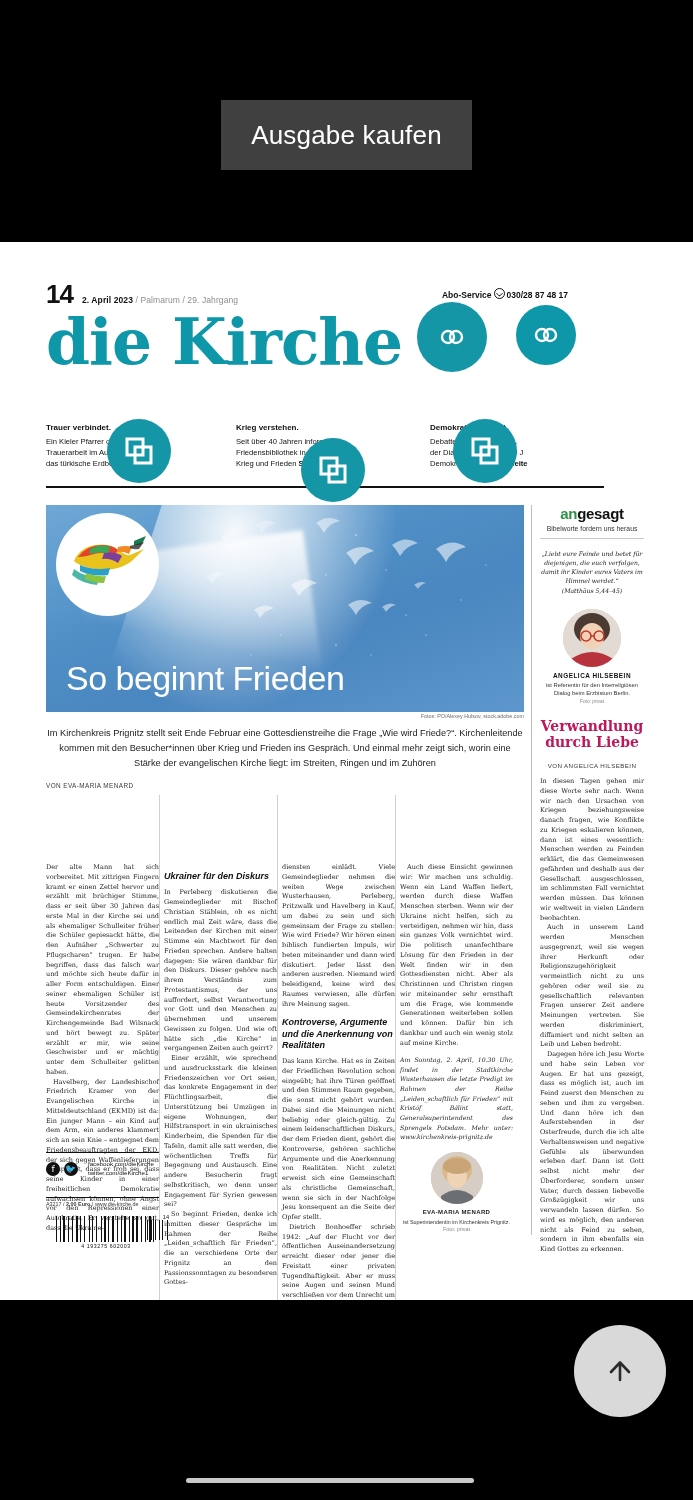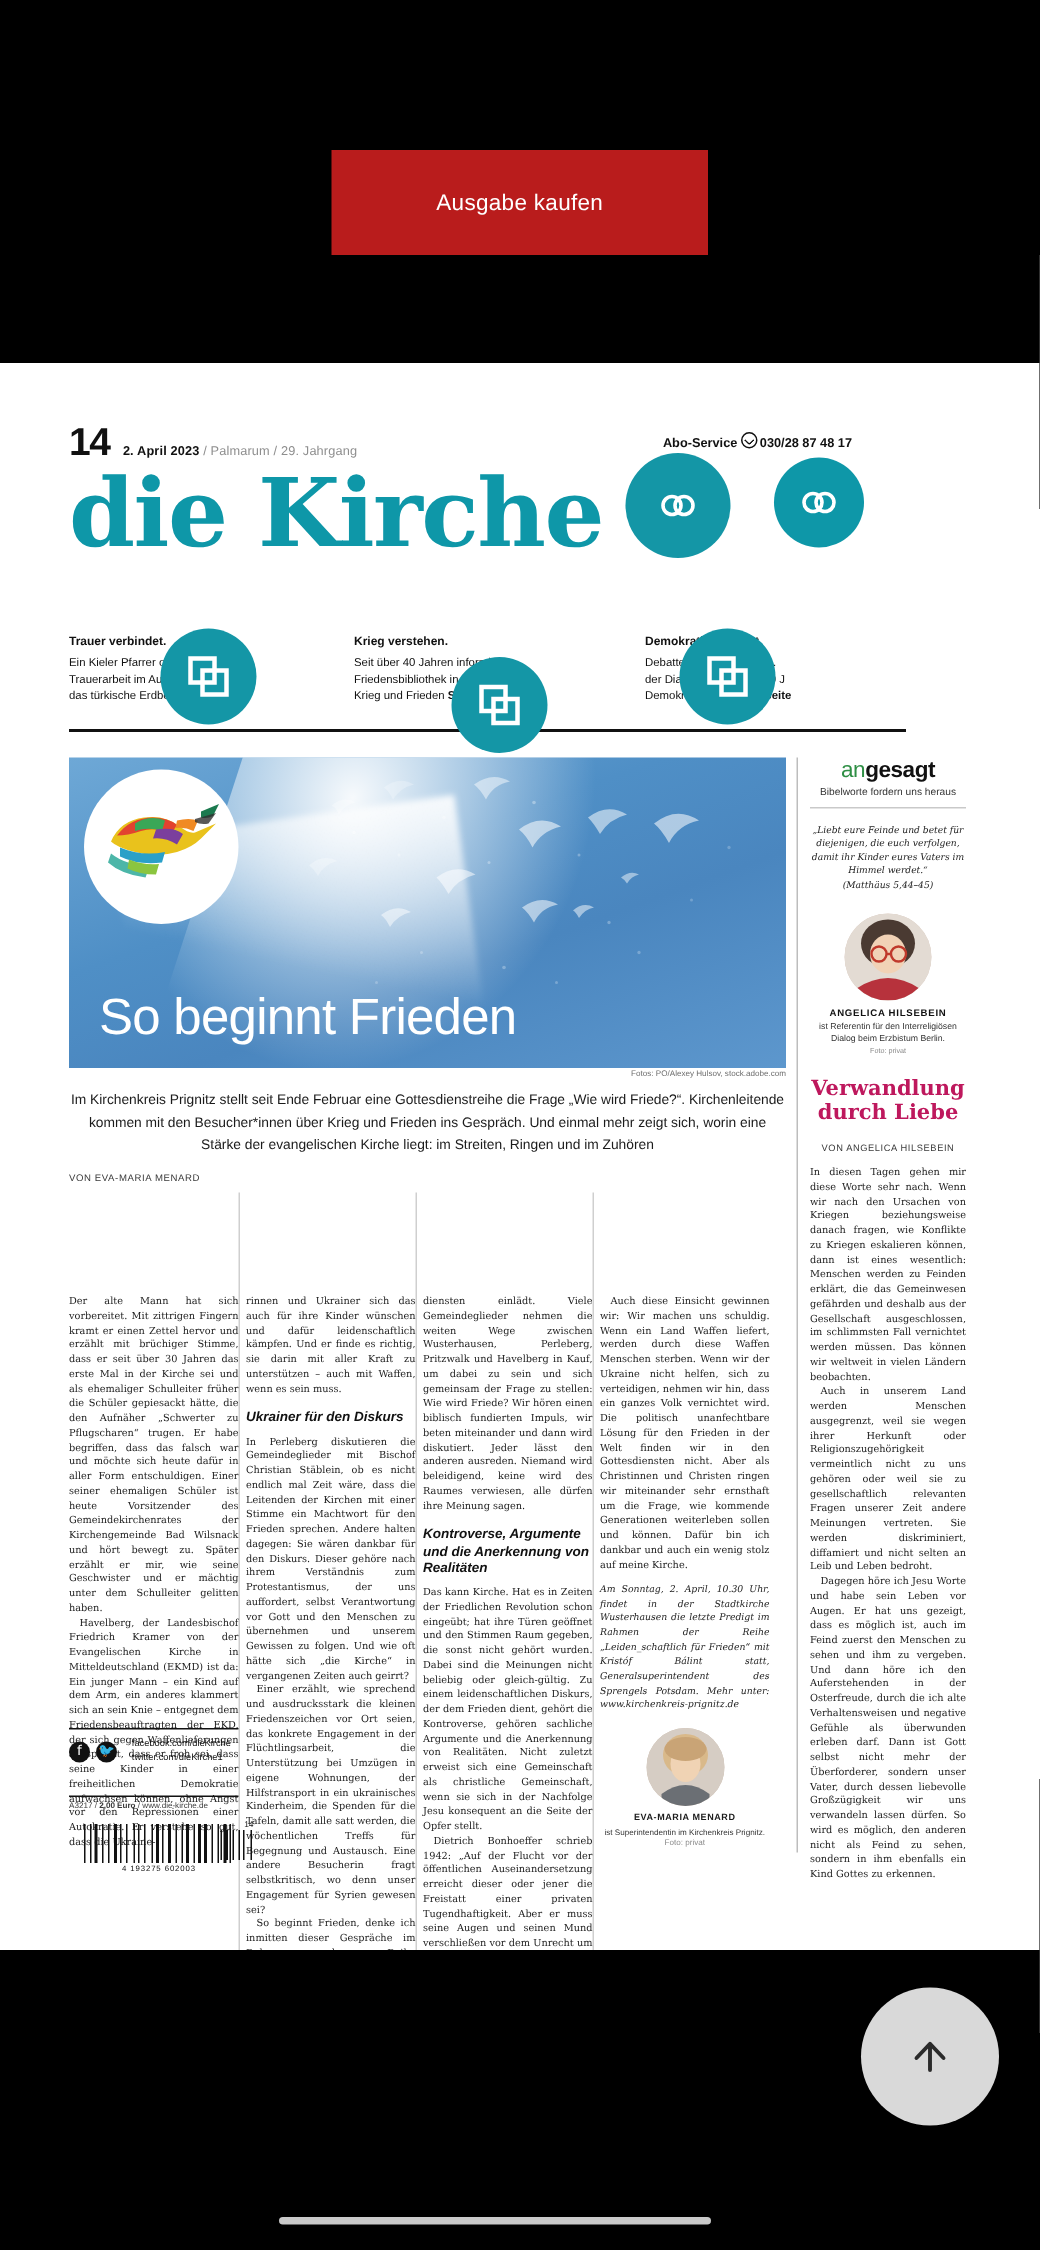--- a/index.html
+++ b/index.html
@@ -1,22 +1,22 @@
 <!DOCTYPE html>
 <html><head>
 <meta charset="utf-8">
 <style>
   html,body{margin:0;padding:0;background:#000;}
   body{width:693px;height:1500px;position:relative;overflow:hidden;
        font-family:"Liberation Sans",sans-serif;}
 
   
   #top-black{position:absolute;left:0;top:0;width:693px;height:242px;background:#000;}
-  #buy-btn{position:absolute;left:221px;top:100px;width:251px;height:70px;background:#b91c1c;
-           color:#fff;font-size:15px;display:flex;align-items:center;justify-content:center;
+  #buy-btn{position:absolute;left:221px;top:100px;width:251px;height:70px;background:#404040;
+           color:#fff;font-size:26px;display:flex;align-items:center;justify-content:center;
            border:0;cursor:pointer;font-family:"Liberation Sans",sans-serif;letter-spacing:.2px;}
 
   
   #sheet{position:absolute;left:0;top:242px;width:693px;height:1058px;background:#fff;overflow:hidden;}
 
   
   #masthead{position:absolute;left:46px;top:40px;width:600px;}
   .mh-line{display:flex;align-items:flex-end;}
   #issue-no{font-size:26px;font-weight:bold;color:#111;line-height:.95;letter-spacing:-1px;}
   #issue-meta{margin-left:9px;font-size:8.5px;color:#111;padding-bottom:2px;letter-spacing:.1px;}
@@ -99,21 +99,21 @@
   #mini-barcode{position:absolute;left:147px;top:972px;width:22px;}
   #mini-barcode .mb-lbl{font-size:5.6px;text-align:right;color:#111;}
   #mini-barcode .mb{height:20px;display:flex;gap:1px;}
   #mini-barcode .mb i{display:block;width:1px;height:20px;background:#111;}
 
   
   #sideline{position:absolute;left:531px;top:263px;width:1px;height:730px;background:#bdbdbd;}
   #sidebar{position:absolute;left:540px;top:263px;width:104px;}
   #ang-title{font-size:15px;color:#111;text-align:center;letter-spacing:-.3px;
              font-family:"Liberation Sans",sans-serif;}
-  #ang-title .lt{color:#2f8f45;font-weight:normal;}
+  #ang-title .lt{color:#2f8f45;font-weight:bold;}
   #ang-title .dk{font-weight:bold;color:#111;}
   #ang-sub{font-size:6.8px;color:#333;text-align:center;margin-top:3px;
            padding-bottom:6px;border-bottom:1px solid #c9c9c9;}
   #ang-verse{font-family:"DejaVu Serif",serif;font-style:italic;font-size:6.1px;line-height:1.5;
              text-align:center;color:#1c1c1c;margin-top:10px;}
   #ang-verse .ref{font-style:italic;}
   #ang-photo{width:58px;height:58px;border-radius:50%;margin:14px auto 0 auto;overflow:hidden;
              position:relative;background:#d9c7bb;}
   #ang-name{font-size:6.4px;font-weight:bold;letter-spacing:.5px;text-align:center;margin-top:5px;color:#111;}
   #ang-role{font-size:5.8px;text-align:center;color:#333;line-height:1.4;margin-top:2px;}
@@ -245,21 +245,20 @@
   <div class="colrule" style="left:159px"></div>
   <div class="colrule" style="left:277px"></div>
   <div class="colrule" style="left:395px"></div>
 
   <div class="col" id="c1">
     <p class="noind">Der alte Mann hat sich vorbereitet. Mit zittrigen Fingern kramt er einen Zettel hervor und erzählt mit brüchiger Stimme, dass er seit über 30 Jahren das erste Mal in der Kirche sei und als ehemaliger Schulleiter früher die Schüler gepiesackt hätte, die den Aufnäher „Schwerter zu Pflugscharen“ trugen. Er habe begriffen, dass das falsch war und möchte sich heute dafür in aller Form entschuldigen. Einer seiner ehemaligen Schüler ist heute Vorsitzender des Gemeindekirchenrates der Kirchengemeinde Bad Wilsnack und hört bewegt zu. Später erzählt er mir, wie seine Geschwister und er mächtig unter dem Schulleiter gelitten haben.</p>
     <p>Havelberg, der Landesbischof Friedrich Kramer von der Evangelischen Kirche in Mitteldeutschland (EKMD) ist da: Ein junger Mann – ein Kind auf dem Arm, ein anderes klammert sich an sein Knie – entgegnet dem Friedensbeauftragten der EKD, der sich gegen Waffenlieferungen ausspricht, dass er froh sei, dass seine Kinder in einer freiheitlichen Demokratie aufwachsen können, ohne Angst vor den Repressionen einer Autokratie. Er verstehe so gut, dass die Ukraine-</p>
   </div>
 
   <div class="col" id="c2">
-    <p class="noind">rinnen und Ukrainer sich das auch für ihre Kinder wünschen und dafür leidenschaftlich kämpfen. Und er finde es richtig, sie darin mit aller Kraft zu unterstützen – auch mit Waffen, wenn es sein muss.</p>
     <h3>Ukrainer für den Diskurs</h3>
     <p class="noind">In Perleberg diskutieren die Gemeindeglieder mit Bischof Christian Stäblein, ob es nicht endlich mal Zeit wäre, dass die Leitenden der Kirchen mit einer Stimme ein Machtwort für den Frieden sprechen. Andere halten dagegen: Sie wären dankbar für den Diskurs. Dieser gehöre nach ihrem Verständnis zum Protestantismus, der uns auffordert, selbst Verantwortung vor Gott und den Menschen zu übernehmen und unserem Gewissen zu folgen. Und wie oft hätte sich „die Kirche“ in vergangenen Zeiten auch geirrt?</p>
     <p>Einer erzählt, wie sprechend und ausdrucksstark die kleinen Friedenszeichen vor Ort seien, das konkrete Engagement in der Flüchtlingsarbeit, die Unterstützung bei Umzügen in eigene Wohnungen, der Hilfstransport in ein ukrainisches Kinderheim, die Spenden für die Tafeln, damit alle satt werden, die wöchentlichen Treffs für Begegnung und Austausch. Eine andere Besucherin fragt selbstkritisch, wo denn unser Engagement für Syrien gewesen sei?</p>
     <p>So beginnt Frieden, denke ich inmitten dieser Gespräche im Rahmen der Reihe „Leiden_schaftlich für Frieden“, die an verschiedene Orte der Prignitz an den Passionssonntagen zu besonderen Gottes-</p>
   </div>
 
   <div class="col" id="c3">
     <p class="noind">diensten einlädt. Viele Gemeindeglieder nehmen die weiten Wege zwischen Wusterhausen, Perleberg, Pritzwalk und Havelberg in Kauf, um dabei zu sein und sich gemeinsam der Frage zu stellen: Wie wird Friede? Wir hören einen biblisch fundierten Impuls, wir beten miteinander und dann wird diskutiert. Jeder lässt den anderen ausreden. Niemand wird beleidigend, keine wird des Raumes verwiesen, alle dürfen ihre Meinung sagen.</p>
     <h3>Kontroverse, Argumente und die Anerkennung von Realitäten</h3>
     <p class="noind">Das kann Kirche. Hat es in Zeiten der Friedlichen Revolution schon eingeübt; hat ihre Türen geöffnet und den Stimmen Raum gegeben, die sonst nicht gehört wurden. Dabei sind die Meinungen nicht beliebig oder gleich-gültig. Zu einem leidenschaftlichen Diskurs, der dem Frieden dient, gehört die Kontroverse, gehören sachliche Argumente und die Anerkennung von Realitäten. Nicht zuletzt erweist sich eine Gemeinschaft als christliche Gemeinschaft, wenn sie sich in der Nachfolge Jesu konsequent an die Seite der Opfer stellt.</p>

